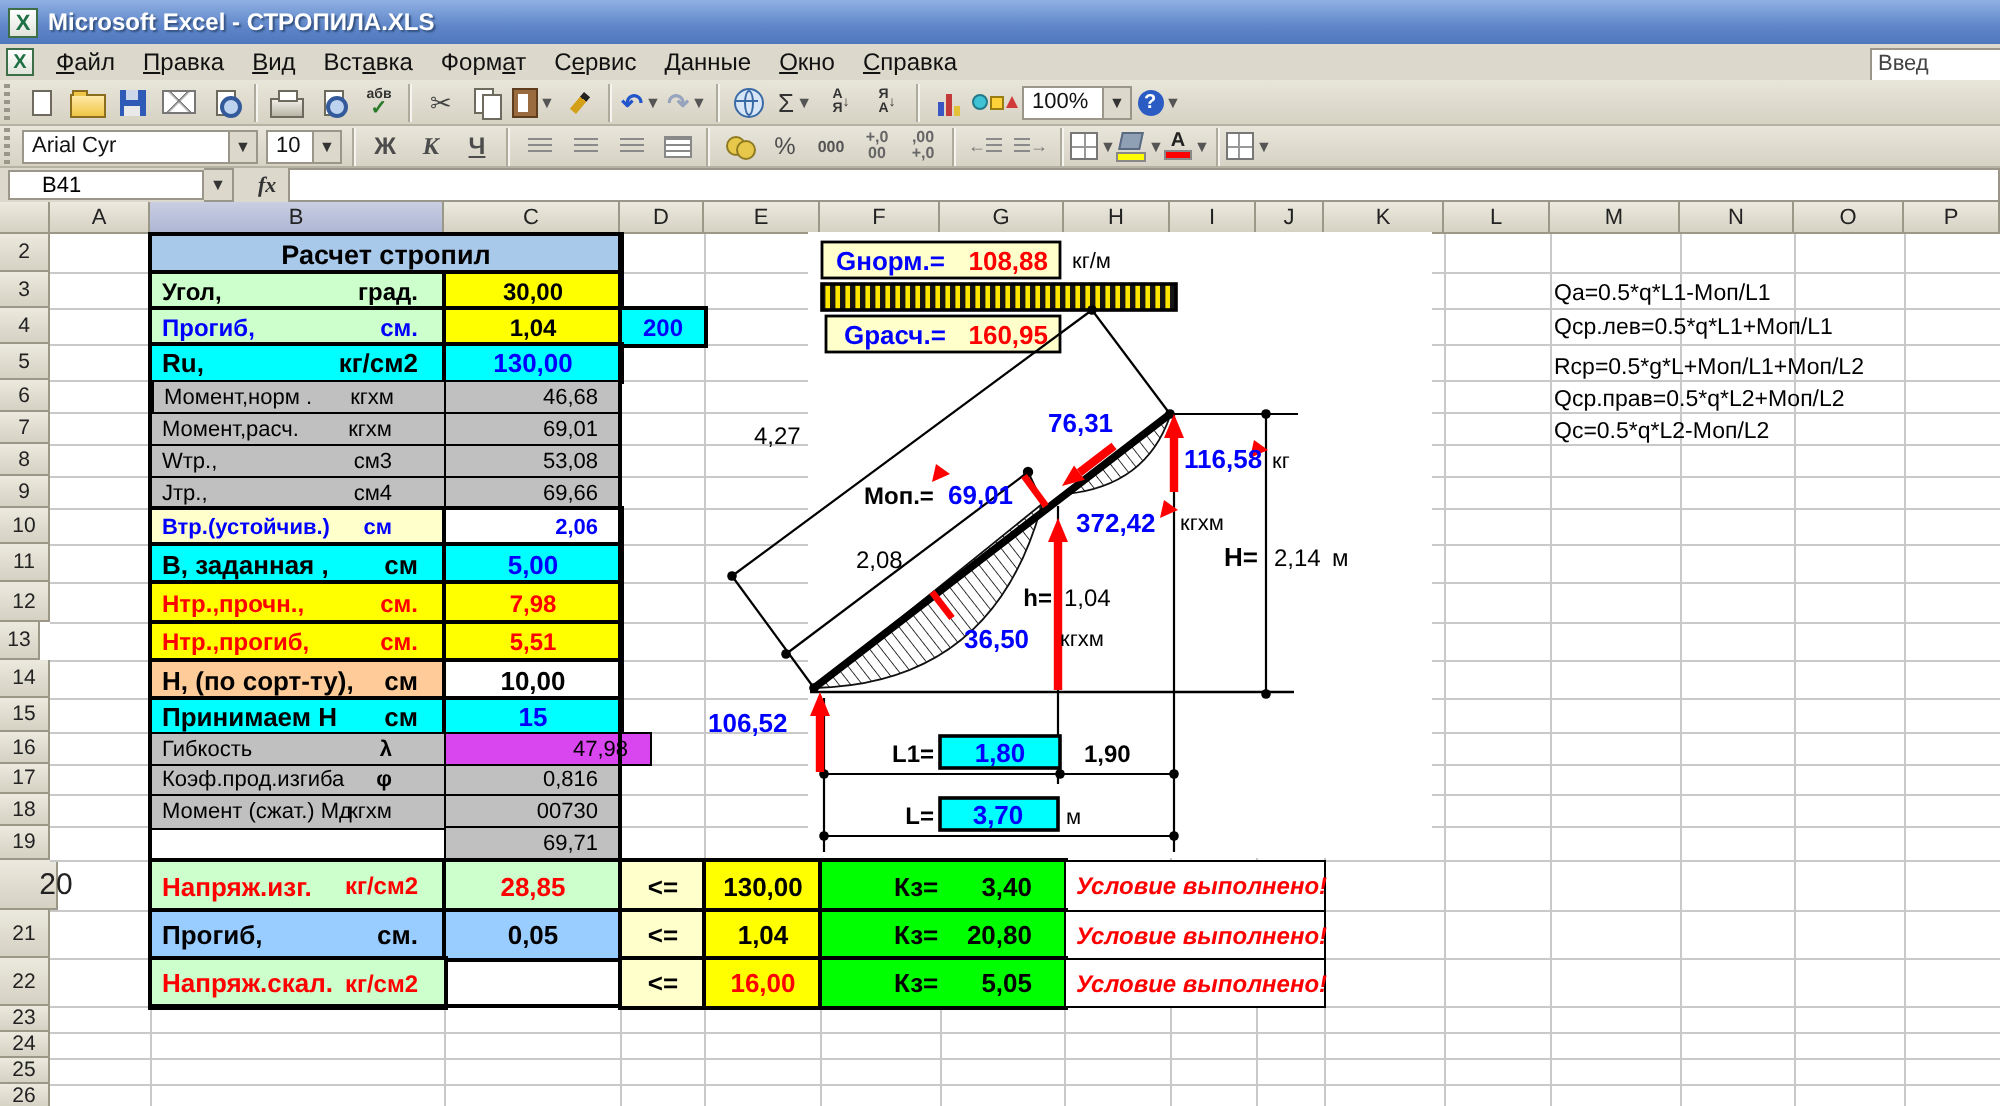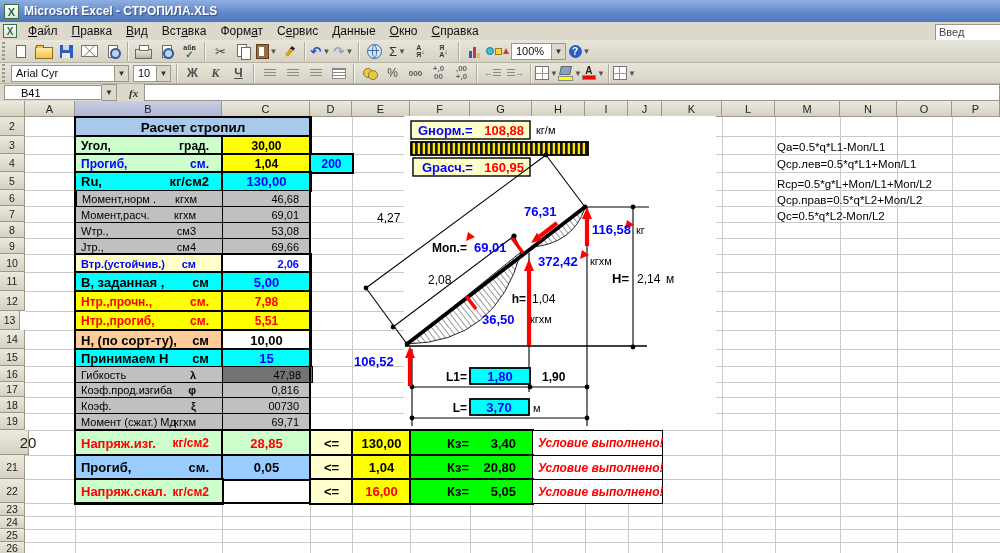--- a/index.html
+++ b/index.html
@@ -505,38 +505,38 @@
         <span class="pt pl bb">Принимаем Н</span>
         <span class="pt pr bb">см</span>
       </div>
       <div class="cell" style="left: 221px; top: 247px; width: 91px; height: 20px; background: rgb(0, 255, 255); border-width: 2px; z-index: 3;">
         <span class="pt pc bb cbl">15</span>
       </div>
       <div class="cell" style="left: 75px; top: 265px; width: 148px; height: 17px; background: rgb(192, 192, 192); border-width: 1px; z-index: 3;">
         <span class="pt pl sm">Гибкость</span>
         <span class="pt pu2 smb">λ</span>
       </div>
-      <div class="cell" style="left: 222px; top: 265px; width: 91px; height: 17px; background: #737373; border-width: 1px; z-index: 3;">
+      <div class="cell" style="left: 222px; top: 265px; width: 104px; height: 17px; background: #d946ef; border-width: 1px; z-index: 3;">
         <span class="pt prv sm">47,98</span>
       </div>
       <div class="cell" style="left: 75px; top: 281px; width: 148px; height: 16px; background: rgb(192, 192, 192); border-width: 1px; z-index: 3;">
         <span class="pt pl sm">Коэф.прод.изгиба</span>
         <span class="pt pu2 smb">φ</span>
       </div>
       <div class="cell" style="left: 222px; top: 281px; width: 89px; height: 16px; background: rgb(192, 192, 192); border-width: 1px; z-index: 3;">
         <span class="pt prv sm">0,816</span>
       </div>
       <div class="cell" style="left: 75px; top: 296px; width: 148px; height: 17px; background: rgb(192, 192, 192); border-width: 1px; z-index: 3;">
         <span class="pt pl sm">Коэф.</span>
         <span class="pt pu2 smb">ξ</span>
       </div>
       <div class="cell" style="left: 222px; top: 296px; width: 89px; height: 17px; background: rgb(192, 192, 192); border-width: 1px; z-index: 3;">
         <span class="pt prv sm">00730</span>
       </div>
-      <div class="cell" style="left: 75px; top: 312px; width: 148px; height: 18px; background: rgb(192, 192, 192); border-width: 1px; z-index: 3;">
+      <div class="cell" style="left: 75px; top: 296px; width: 148px; height: 18px; background: rgb(192, 192, 192); border-width: 1px; z-index: 3;">
         <span class="pt pl sm">Момент (сжат.)  Мд</span>
         <span class="pt pu2 sm">кгхм</span>
       </div>
       <div class="cell" style="left: 222px; top: 312px; width: 89px; height: 18px; background: rgb(192, 192, 192); border-width: 1px; z-index: 3;">
         <span class="pt prv sm">69,71</span>
       </div>
       <div class="cell" style="left: 74px; top: 328px; width: 150px; height: 28px; background: rgb(204, 255, 204); border-width: 2px; z-index: 3;">
         <span class="pt pl bb crd">Напряж.изг.</span>
         <span class="pt pr b crd">кг/см2</span>
       </div>

